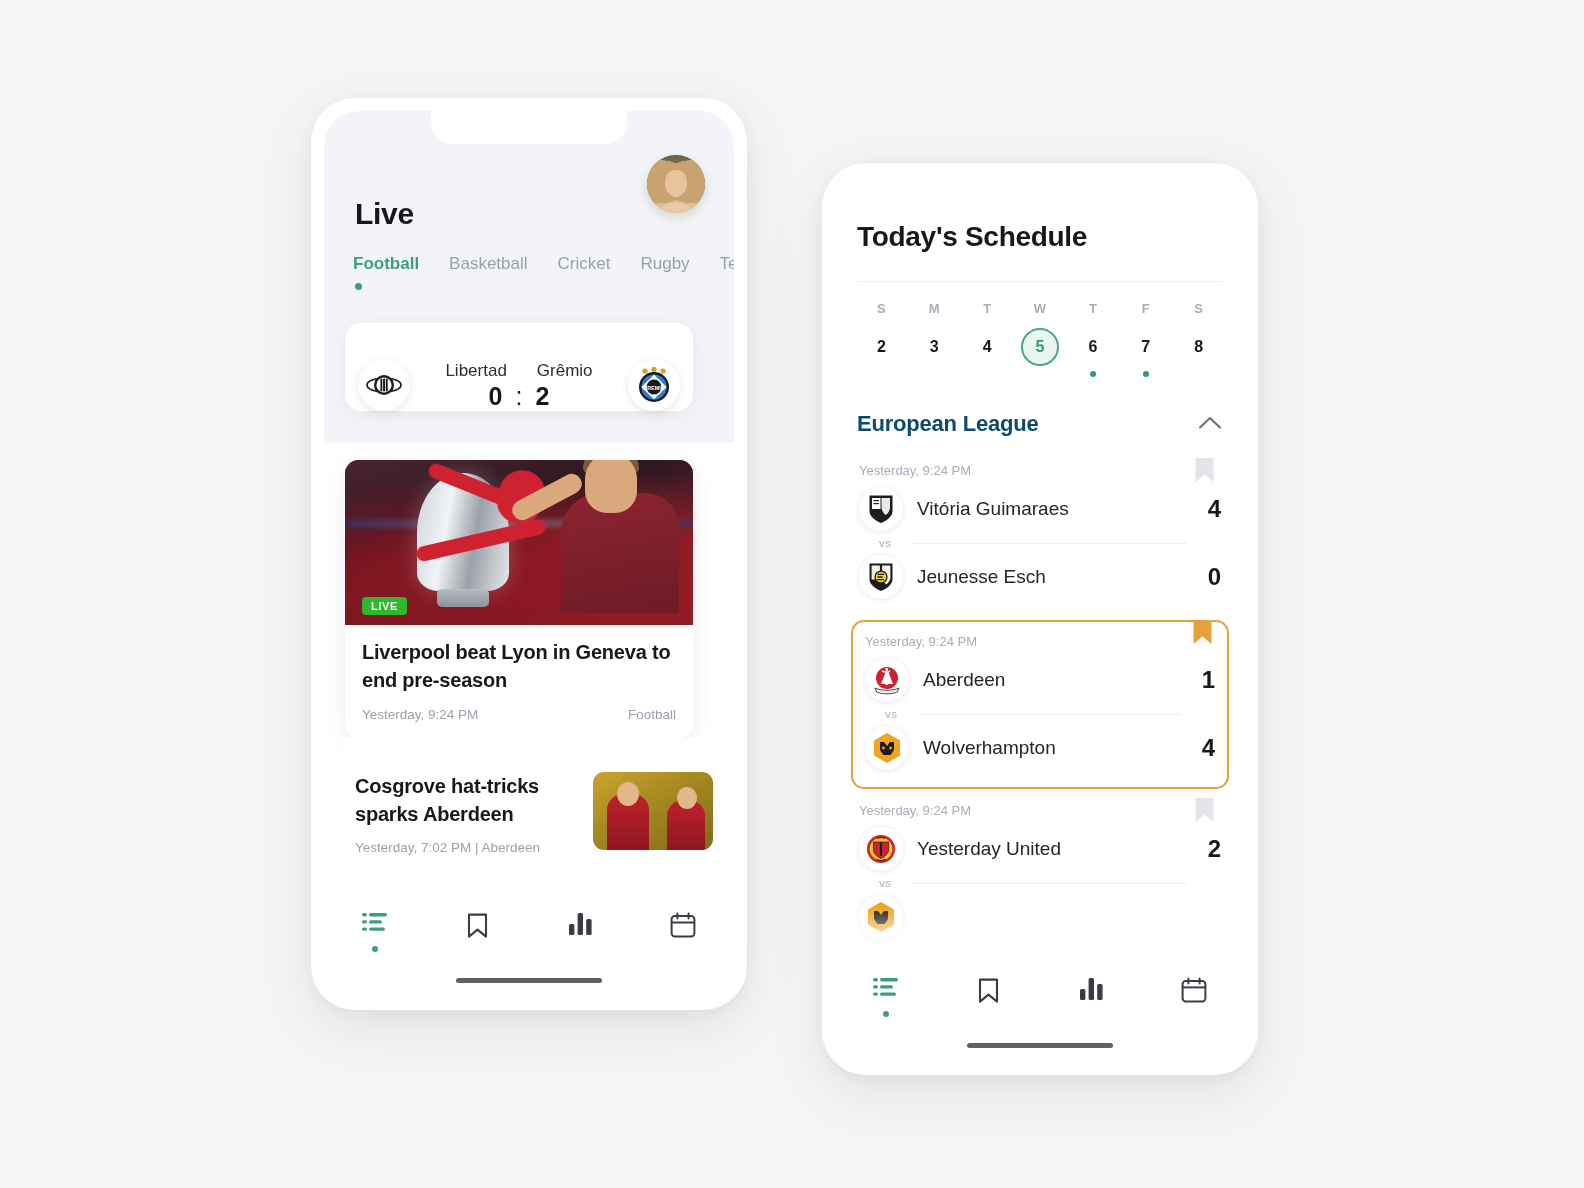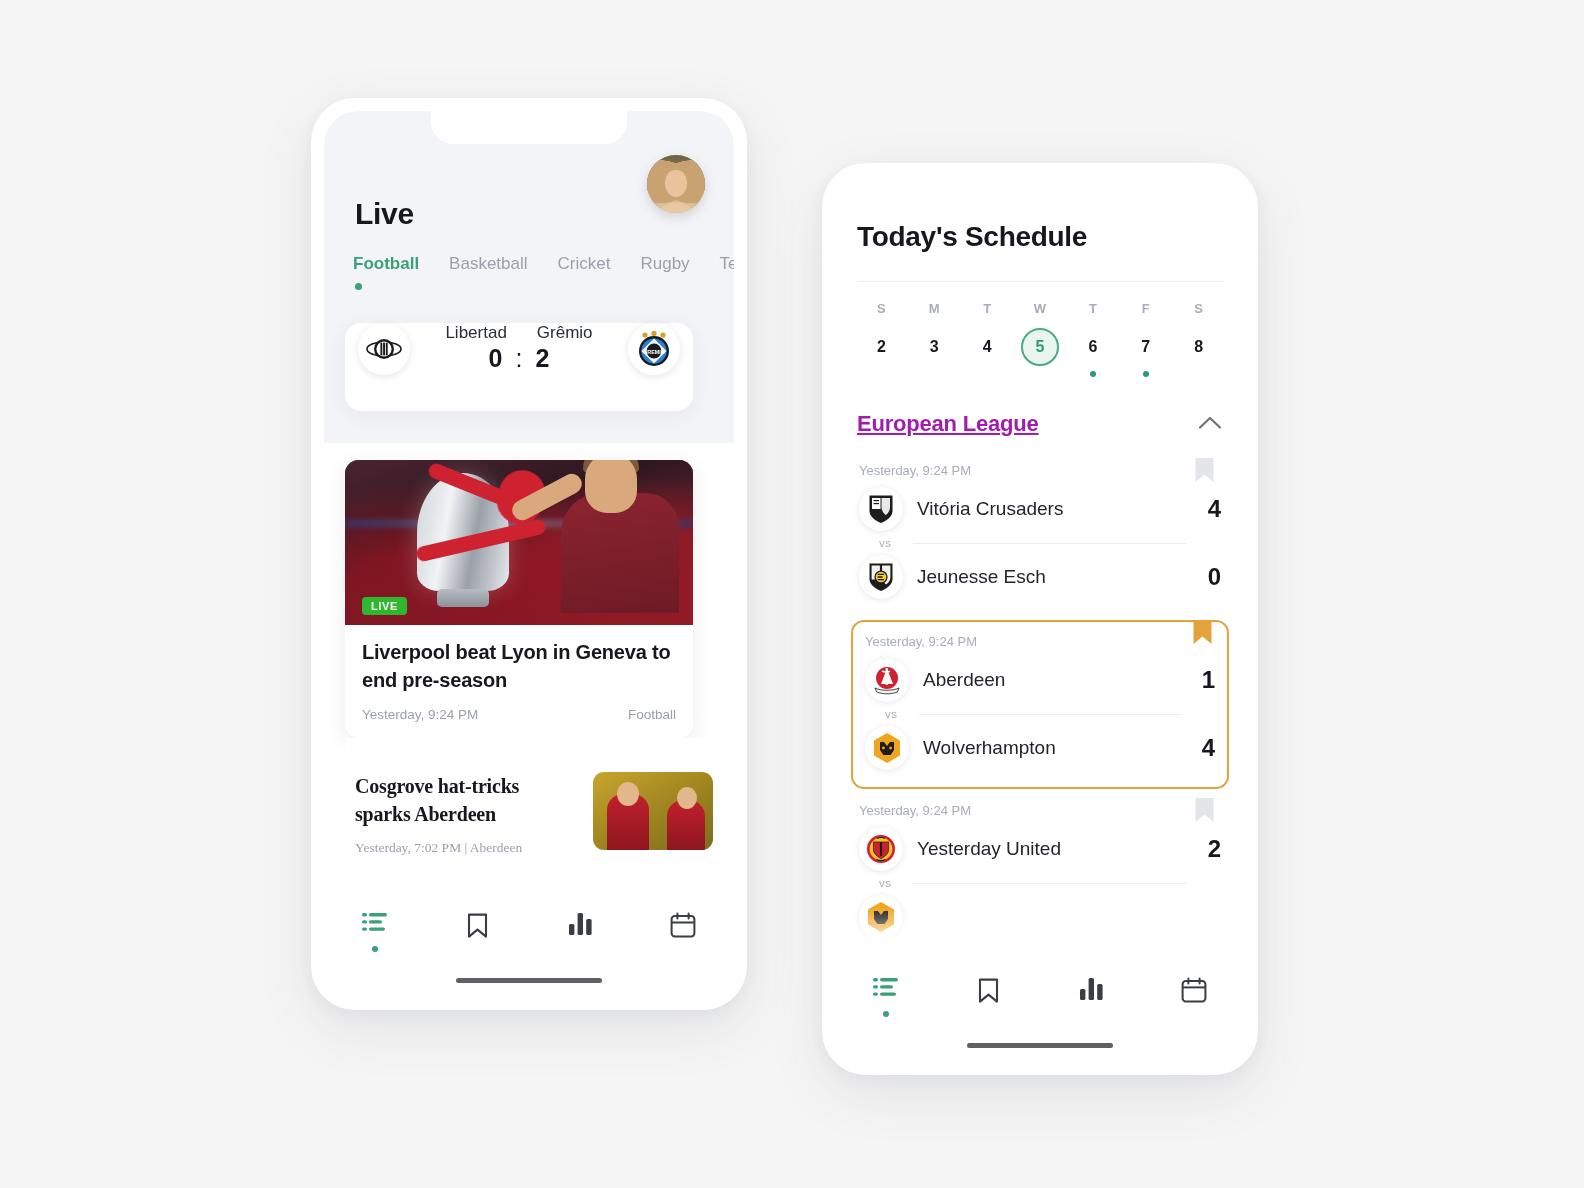--- a/index.html
+++ b/index.html
@@ -74,21 +74,21 @@
   .tab.active::after {
     content: ""; position: absolute; left: 2px; bottom: -12px;
     width: 7px; height: 7px; border-radius: 50%; background: #39a077;
   }
 
   .score-card {
     position: absolute; left: 21px; top: 212px;
     width: 348px; height: 88px;
     background: #ffffff; border-radius: 16px;
     box-shadow: 0 4px 18px rgba(66,72,95,0.07);
-    display: flex; align-items: flex-start; justify-content: space-between;
+    display: flex; align-items: flex-end; justify-content: space-between;
     padding: 0 13px;
   }
   .crest-wrap {
     width: 52px; height: 52px; border-radius: 50%; background: #ffffff;
     box-shadow: 0 2px 9px rgba(0,0,0,0.10);
     display: flex; align-items: center; justify-content: center; flex: none;
   }
   .score-mid { flex: 1; text-align: center; padding: 0 4px; }
   .score-names {
     display: flex; justify-content: center; gap: 30px;
@@ -170,21 +170,21 @@
   }
   .news-meta {
     display: flex; justify-content: space-between; margin-top: 13px;
     font-size: 13.5px; color: #9ba0ab;
   }
 
   .news-row {
     display: flex; align-items: flex-start; gap: 16px;
     padding: 34px 0 0 10px; background: #ffffff;
   }
-  .news-row-txt { flex: 1; font-family: Liberation Serif, serif; }
+  .news-row-txt { flex: 1; }
   .news-row-title {
     font-size: 20px; font-weight: 700; line-height: 1.4; color: #16181d;
     letter-spacing: -0.2px;
   }
   .news-row-meta { margin-top: 12px; font-size: 13.5px; color: #9ba0ab; }
   .news-row-thumb {
     width: 120px; height: 78px; border-radius: 11px; overflow: hidden; flex: none;
     position: relative;
     background: linear-gradient(150deg,#c9a52e,#a88c22 40%, #7e6a1a);
   }
@@ -244,21 +244,21 @@
   }
   .date-dot {
     width: 6px; height: 6px; border-radius: 50%; background: #2f9a70; margin-top: 5px;
   }
   .date-dot.hidden { visibility: hidden; }
 
   .league-head {
     display: flex; align-items: center; justify-content: space-between;
     padding: 34px 23px 0 22px;
   }
-  .league-name { font-size: 22px; font-weight: 700; color: #a21caf; letter-spacing: -0.2px; text-decoration: underline; }
+  .league-name { font-size: 22px; font-weight: 700; color: #0c4a6e; letter-spacing: -0.2px; }
 
   .matches { padding: 22px 20px 0 20px; position: relative; }
   .match {
     position: relative; padding: 4px 4px 0 4px; margin-bottom: 18px;
   }
   .match.highlight {
     border: 2px solid #e2a33c; border-radius: 13px;
     padding: 12px 12px 14px 12px; margin: 0 -4px 10px -4px;
     background: #ffffff;
   }
@@ -497,21 +497,21 @@
           <div class="team-row">
             <span class="team-badge">
               <svg width="26" height="30" viewBox="0 0 26 30">
                 <path d="M1.5 1.5h23v16c0 7-11.5 11.5-11.5 11.5S1.5 24.5 1.5 17.5z" fill="#1d1d1d"></path>
                 <path d="M4 4h8.5v11H4z" fill="#fff"></path>
                 <path d="M13.5 4h8.5v9c0 5-4.2 8-4.2 8S13.5 18 13.5 13z" fill="#e9e9e9"></path>
                 <rect x="5.5" y="6" width="5.5" height="1.2" fill="#1d1d1d"></rect>
                 <rect x="5.5" y="9" width="5.5" height="1.2" fill="#1d1d1d"></rect>
               </svg>
             </span>
-            <span class="team-name">Vitória Crusaders</span>
+            <span class="team-name">Vitória Guimaraes</span>
             <span class="team-score">4</span>
           </div>
           <div class="vs-row">
             <span class="vs-label">vs</span>
             <span class="vs-line"></span>
           </div>
           <div class="team-row">
             <span class="team-badge">
               <svg width="26" height="30" viewBox="0 0 26 30">
                 <path d="M1.5 1.5h23v16c0 7-11.5 11.5-11.5 11.5S1.5 24.5 1.5 17.5z" fill="#1d1d1d"></path>

